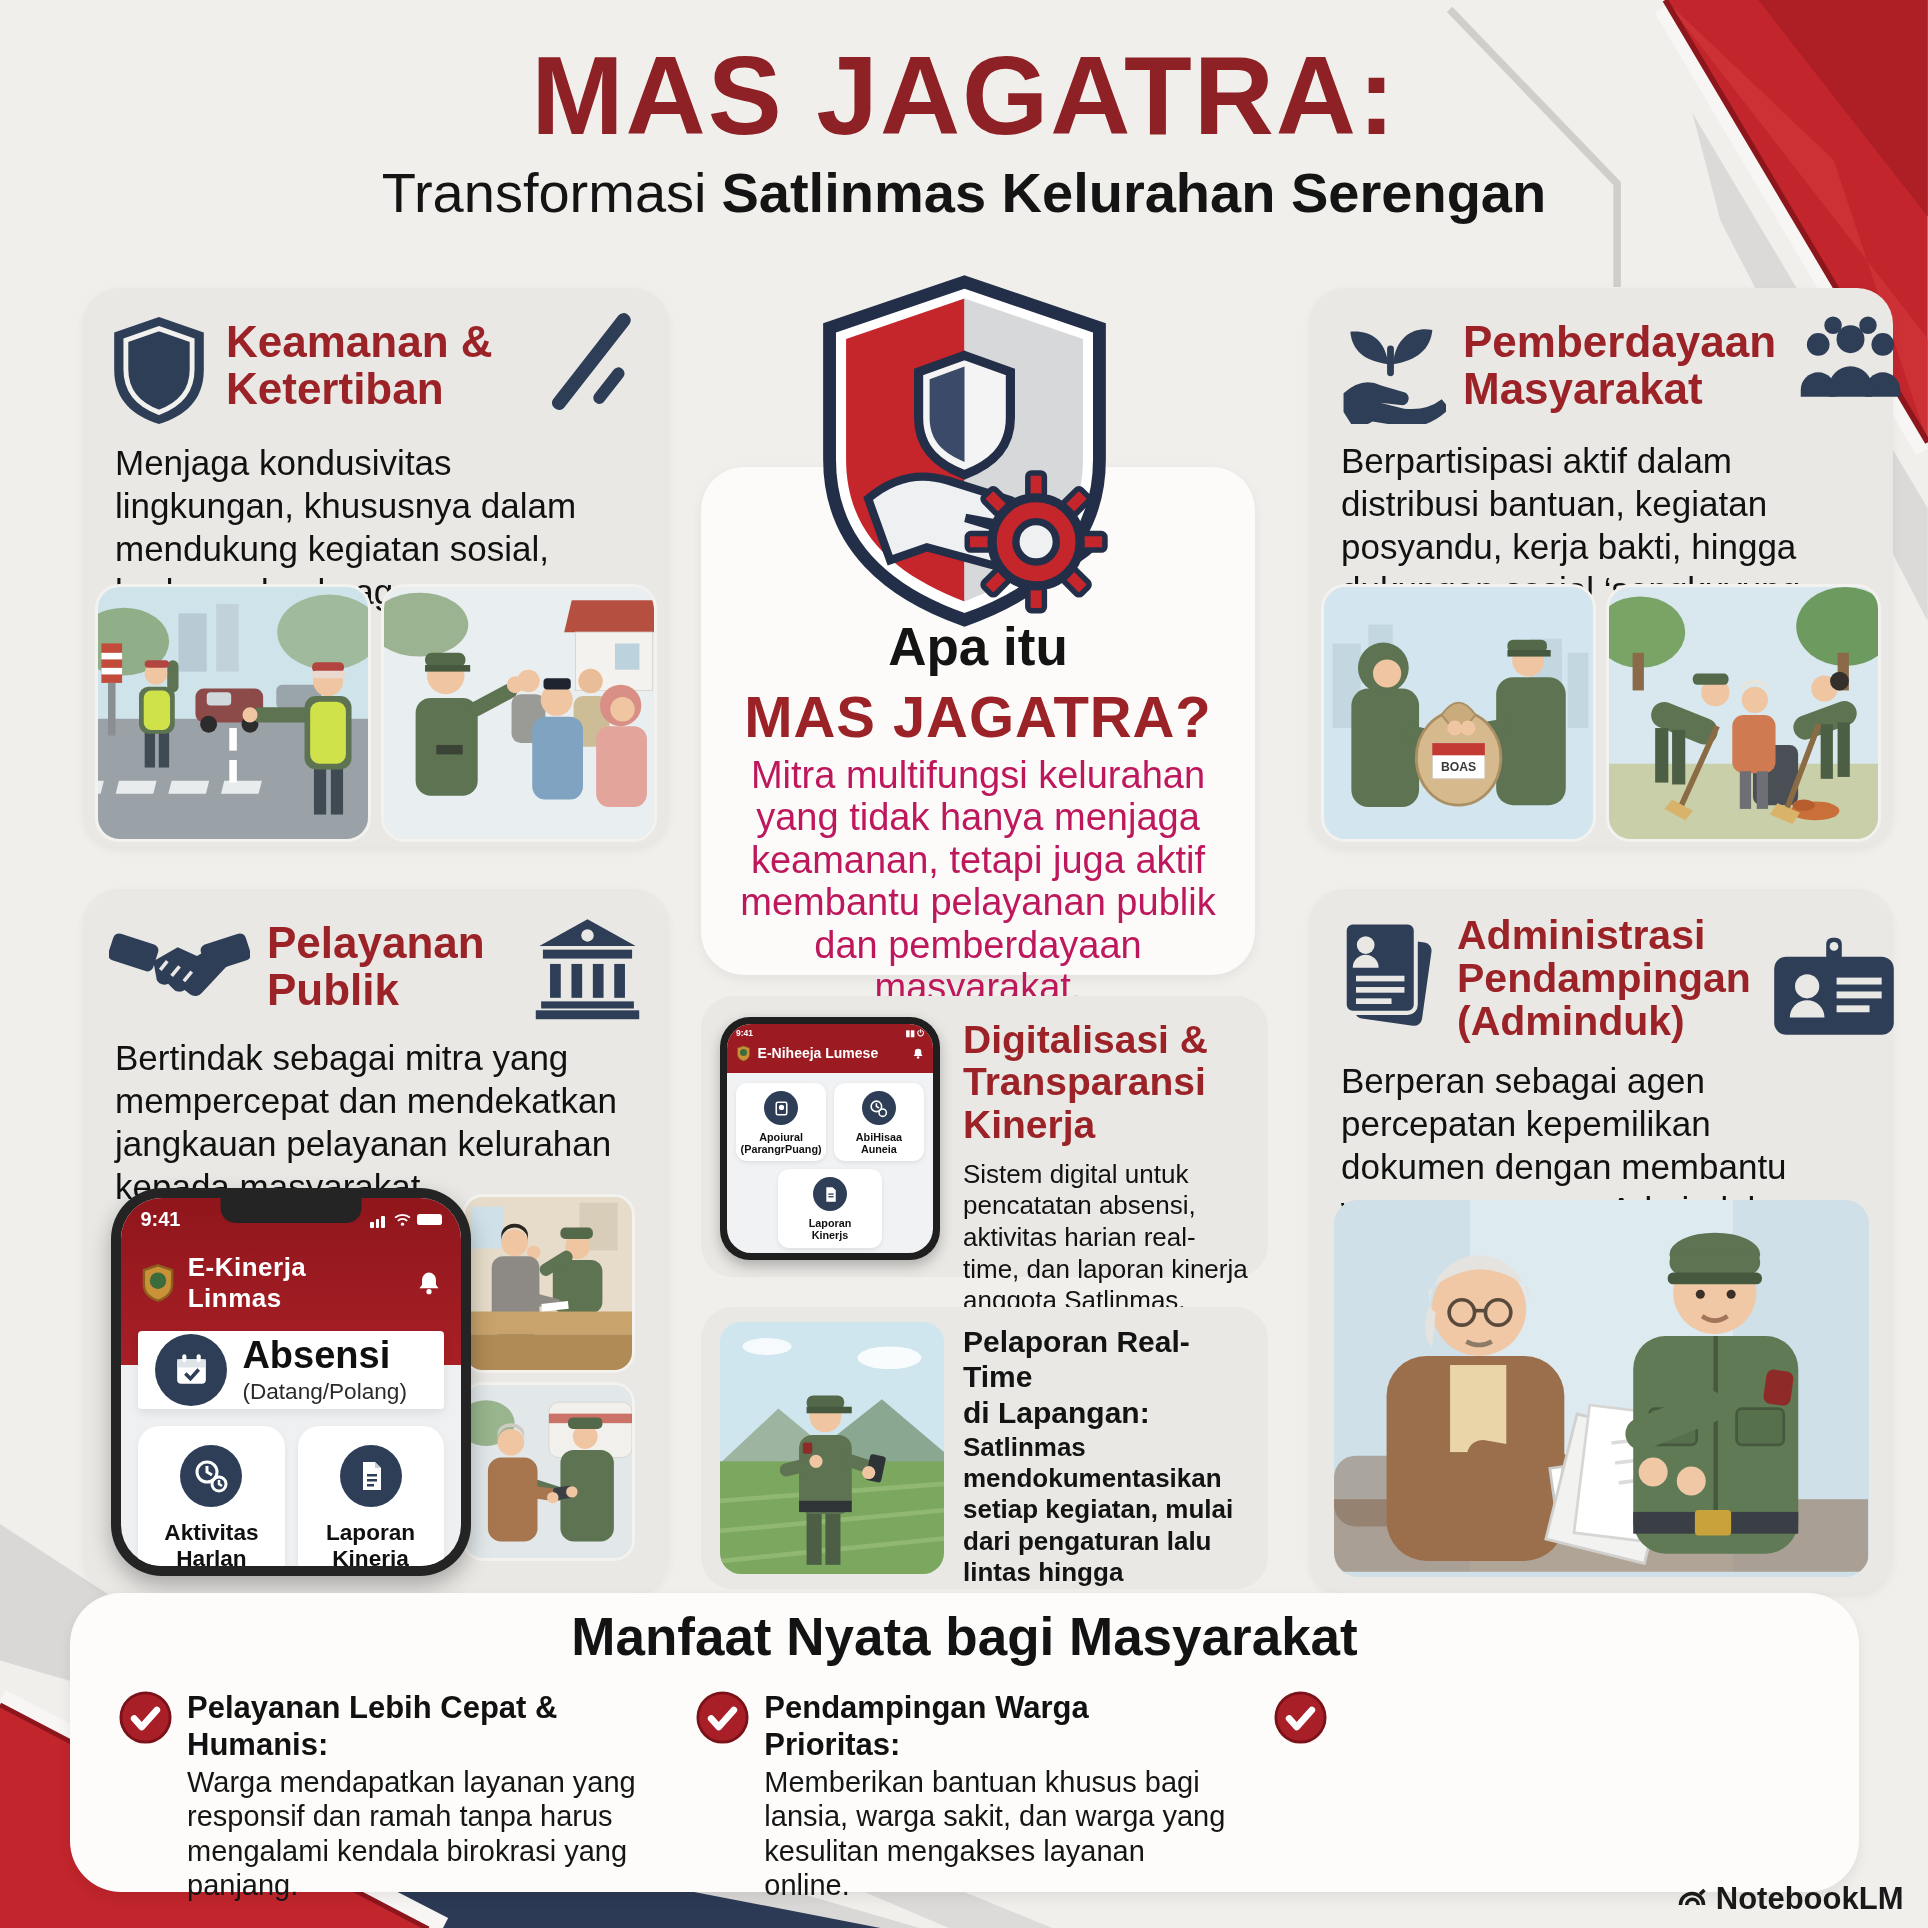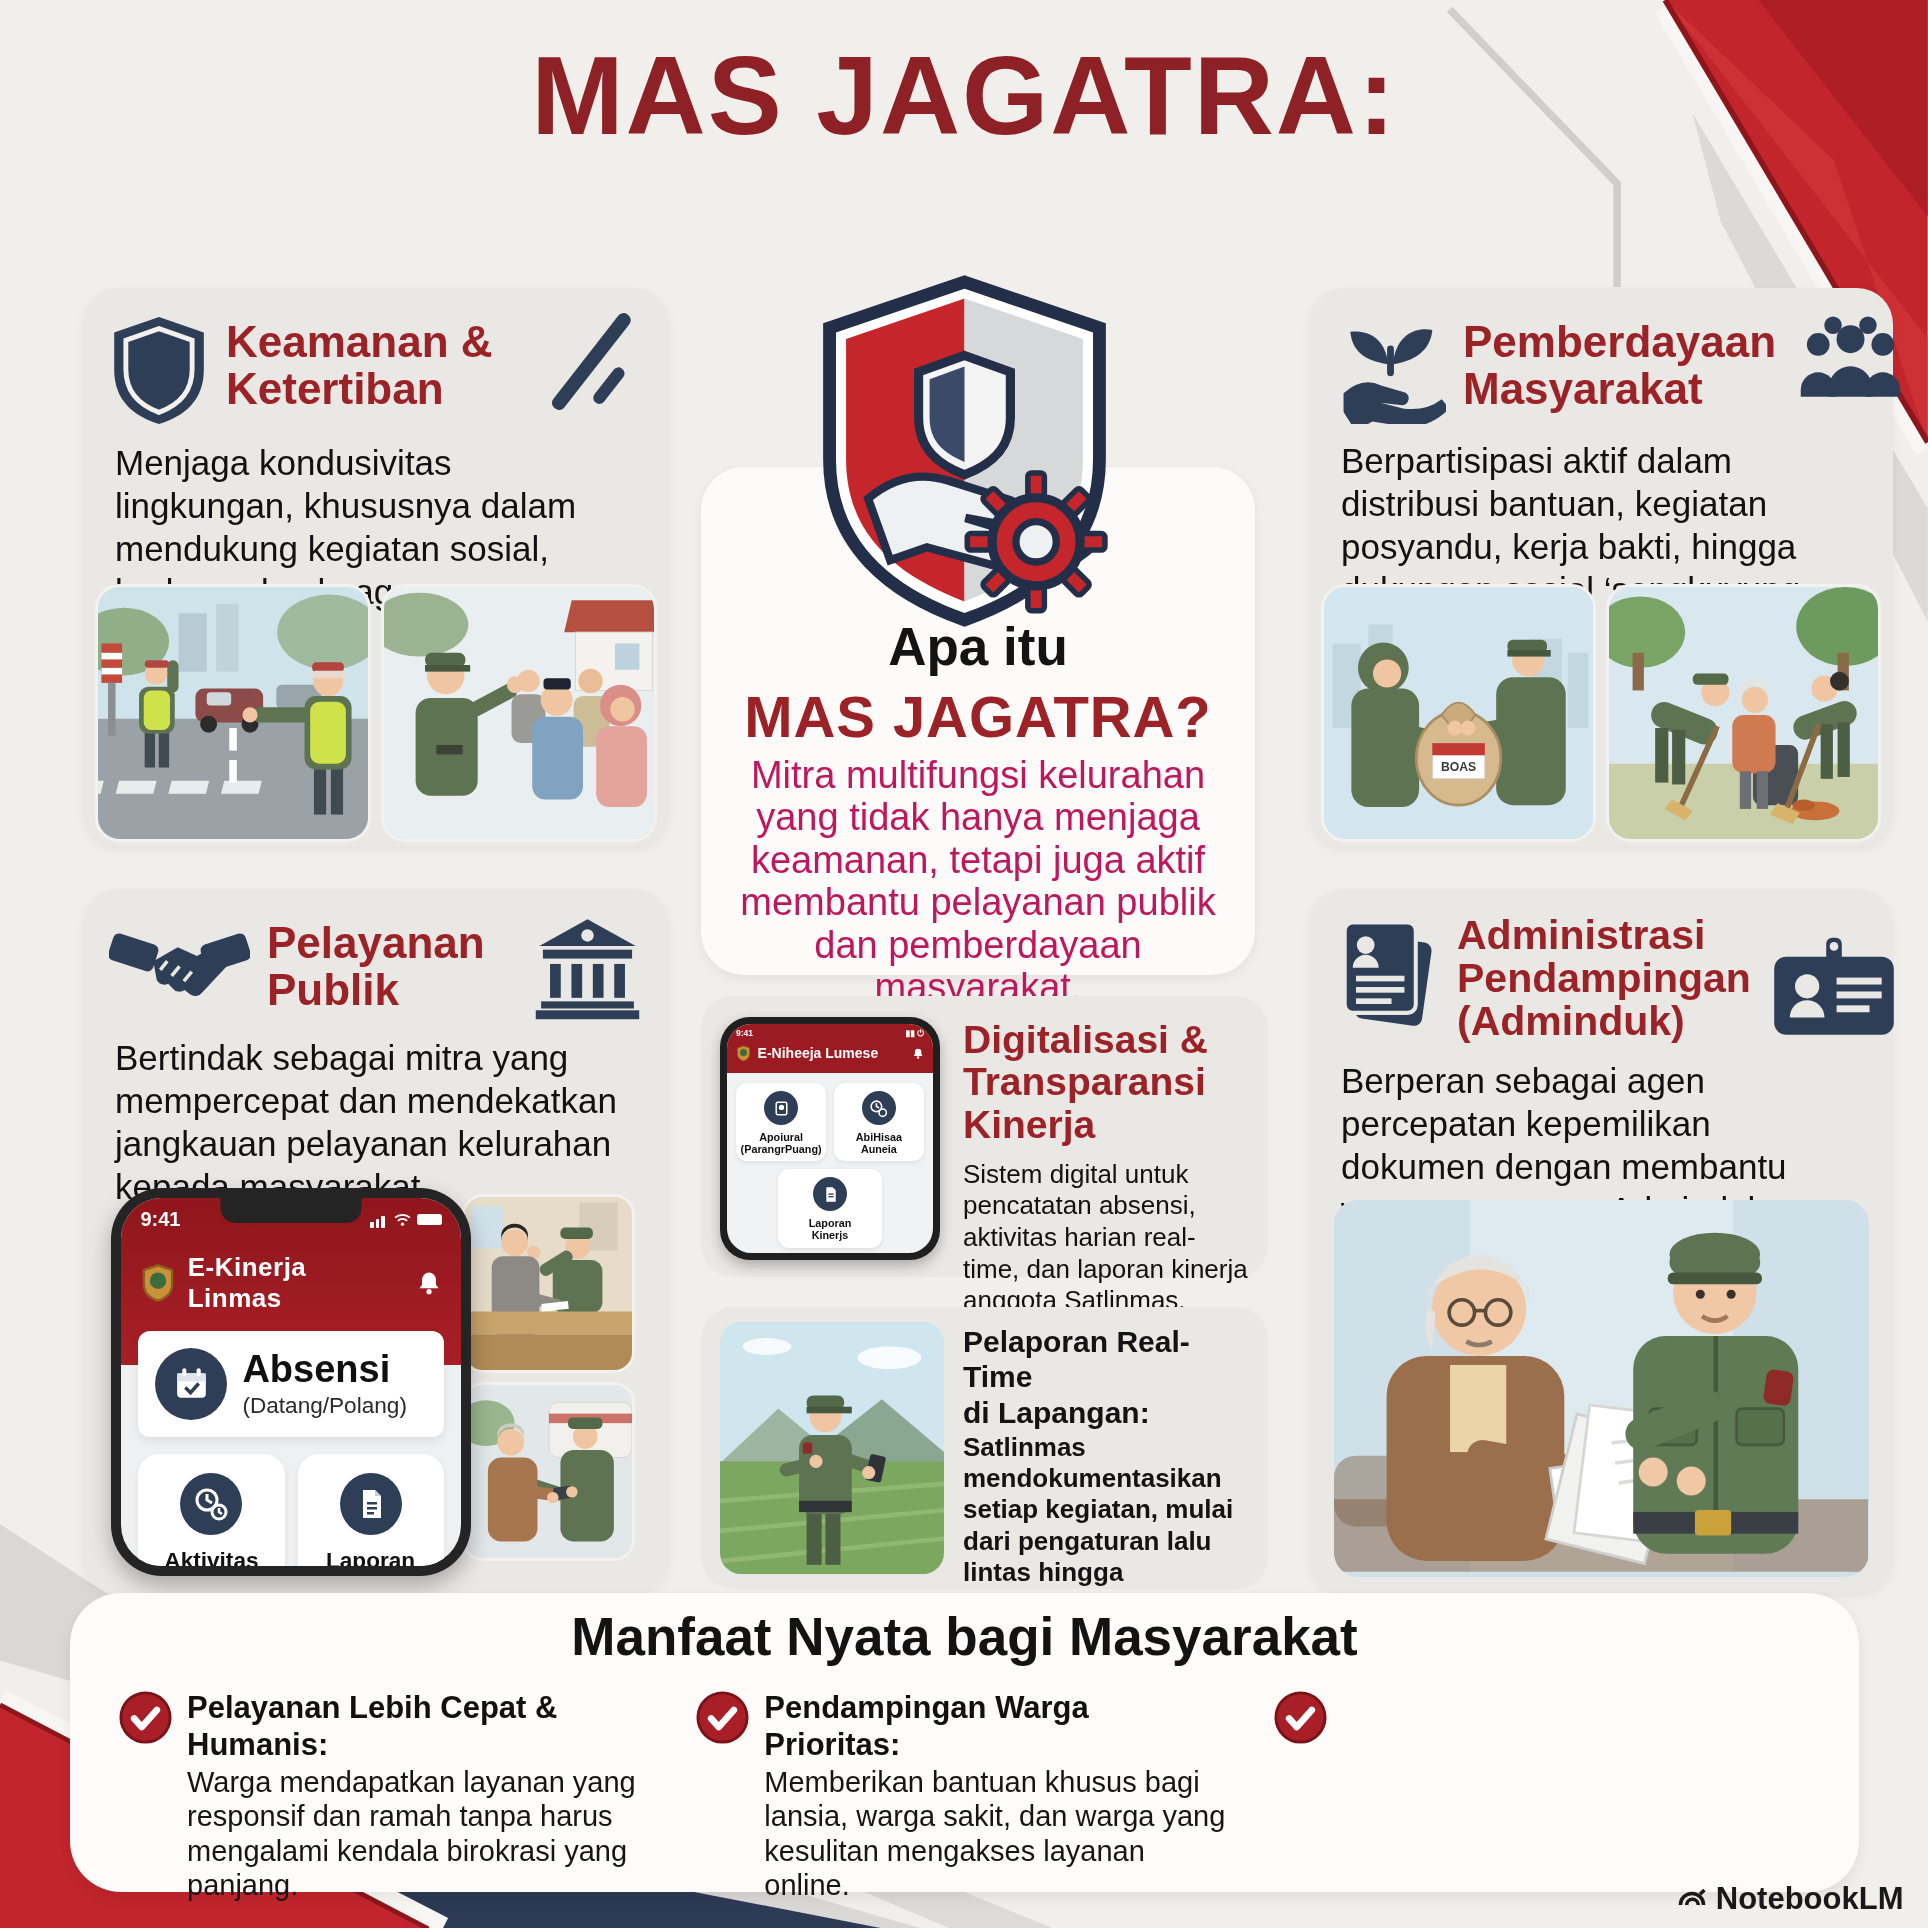--- a/index.html
+++ b/index.html
@@ -56,21 +56,21 @@
   .phone-lg .screen{position:relative;width:100%;height:100%;border-radius:41px;overflow:hidden;background:#eef0f2}
   .notch{position:absolute;left:50%;top:0;transform:translateX(-50%);width:141px;height:24.5px;background:#242424;border-radius:0 0 15px 15px;z-index:6}
   .p-header{background:linear-gradient(#8f161c,#a81f26);padding:9.4px 19px 51px 19px}
   .p-status{display:flex;justify-content:space-between;align-items:center;color:#fff}
   .p-time{font-size:20px;font-weight:700}
   .sticons{display:flex;gap:6.6px;align-items:center}
   .sig span{display:inline-block;width:3.8px;background:#fff;margin-right:1.9px;border-radius:0.9px;vertical-align:bottom}
   .batt{display:inline-block;width:24.5px;height:11.3px;background:#fff;border-radius:2.8px}
   .p-app{display:flex;align-items:center;gap:11.3px;margin-top:21px}
   .p-app-title{flex:1;color:#fff;font-size:26px;font-weight:700;letter-spacing:0.5px}
-  .abs-card{position:relative;margin:-34px 17px 0 17px;background:#fff;border-radius:12px;padding:17px 17px;display:flex;gap:15px;align-items:center;z-index:4;box-shadow:0 3.8px 9.4px rgba(0,0,0,.08)}
+  .abs-card{position:relative;margin:-34px 17px 0 17px;background:#fff;border-radius:4px;padding:3px 17px;display:flex;gap:15px;align-items:center;z-index:4;box-shadow:0 3.8px 9.4px rgba(0,0,0,.08)}
   .navy-circle{background:#2e3e57;border-radius:50%;display:flex;align-items:center;justify-content:center;flex-shrink:0}
   .abs-title{font-size:38px;font-weight:800;color:#101010}
   .abs-sub{font-size:22.6px;font-weight:500;color:#2a2a2a;margin-top:1.9px}
   .p-tiles{display:flex;gap:13px;margin:17px 17px 0 17px}
   .p-tile{flex:1;background:#fff;border-radius:21px;padding:19px 5.6px 15px 5.6px;text-align:center;box-shadow:0 2.8px 7.5px rgba(0,0,0,.06)}
   .p-tile .navy-circle{margin:0 auto}
   .tile-label{margin-top:13px;font-size:22.6px;font-weight:700;line-height:1.15;color:#101010}
   
   .phone-sm{position:absolute;left:19px;top:21px;width:220px;height:243px;background:#1f1f1f;border-radius:30px;padding:6.6px;box-sizing:border-box;box-shadow:0 5.6px 13px rgba(0,0,0,.25)}
   .phone-sm .screen{position:relative;width:100%;height:100%;border-radius:24.5px;overflow:hidden;background:#f1f2f4}
@@ -113,20 +113,23 @@
   <polygon points="60,330 940,500 60,500" fill="#2d3a55"></polygon>
   <line x1="0" y1="258" x2="470" y2="500" stroke="#f7f6f4" stroke-width="26"></line>
   <polygon points="0,262 0,500 455,500" fill="#c2252c"></polygon>
   <line x1="0" y1="262" x2="455" y2="500" stroke="#8c161c" stroke-width="5"></line>
   <line x1="700" y1="330" x2="1060" y2="500" stroke="#8c161c" stroke-width="6"></line>
   <polygon points="740,345 1120,500 1010,500 700,368" fill="#dcdbd9"></polygon>
 </svg>
 
 <div class="hdr">
   <div class="hdr-title">MAS JAGATRA:</div>
+  <div class="hdr-sub">
+    <span class="sub-reg">Transformasi</span><span class="sub-bold">Satlinmas Kelurahan Serengan</span>
+  </div>
 </div>
 
 <div class="section-card" style="left:83px;top:288px;width:586px;height:559px">
   <div class="sec-head">
     <span>
       <svg width="100" height="113" viewBox="0 0 100 116">
         <path d="M50 4 L96 20 V58 C96 90 76 106 50 114 C24 106 4 90 4 58 V20 Z" fill="#2e3e57"></path>
         <path d="M50 16 L84 28 V58 C84 82 69 95 50 102 C31 95 16 82 16 58 V28 Z" fill="none" stroke="#f2f1ee" stroke-width="5"></path>
       </svg>
     </span>

